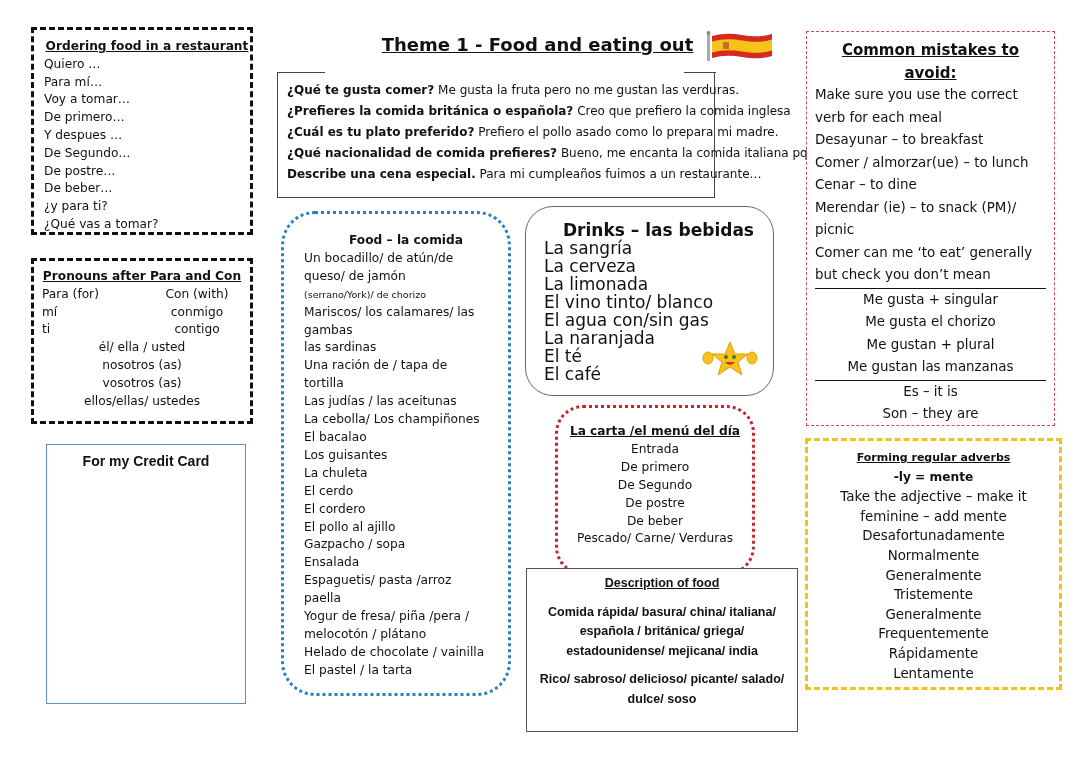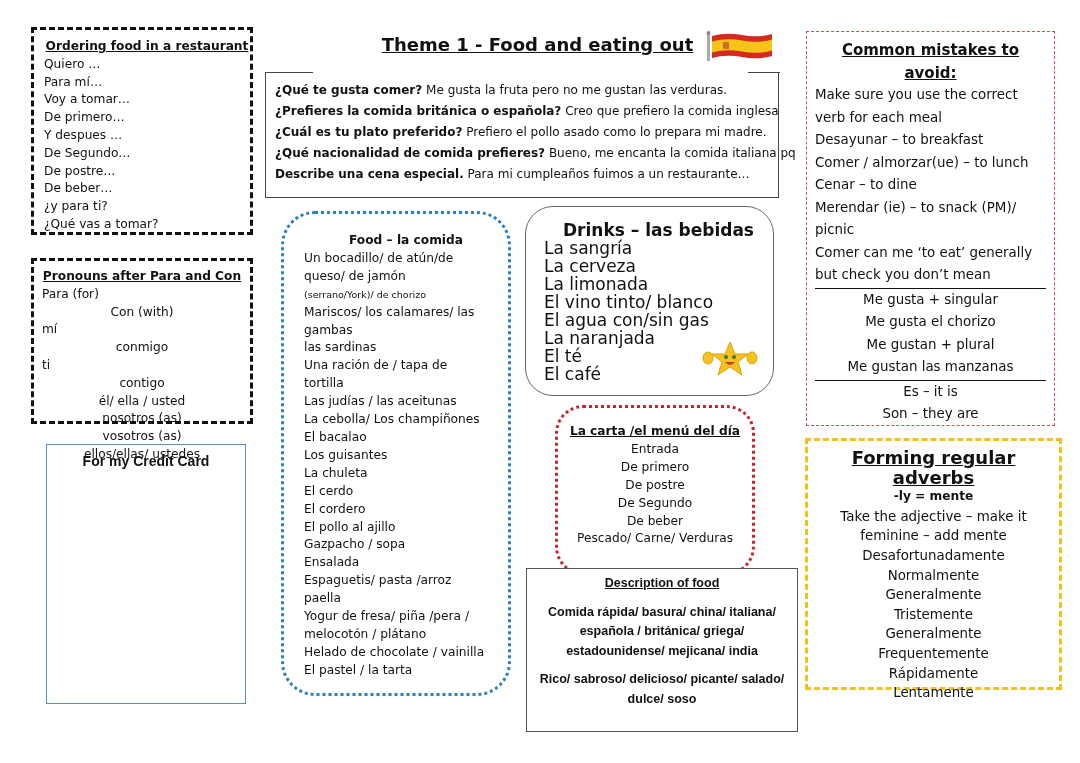--- a/index.html
+++ b/index.html
@@ -18,21 +18,21 @@
       border-style: dashed;
       padding: 8px 0 0 10px;
       font-size: 12.2px; line-height: 17.8px;
     }
     #pronouns {
       left: 31px; top: 258px; width: 222px; height: 166px;
       border: 3px dashed #111;
       padding: 7px 8px 0 8px;
       font-size: 12.2px; line-height: 17.8px;
     }
-    .pron-row { display: flex; flex-direction: column; }
+    .pron-row { display: flex; }
     .pron-row span:first-child { width: 110px; }
     .pron-row span:last-child { flex: 1; text-align: center; }
     .center { text-align: center; }
 
     #credit {
       left: 46px; top: 444px; width: 200px; height: 260px;
       border: 1.5px solid #5b8fc4;
       text-align: center; font-weight: bold; font-size: 14px;
       padding-top: 8px;
       font-family: "Liberation Sans", sans-serif;
@@ -40,21 +40,21 @@
 
     #title {
       left: 380px; top: 34px; width: 315px; text-align: center;
       font-size: 18px; font-weight: bold; text-decoration: underline;
     }
     #flag {
       left: 706px; top: 31px; width: 68px; height: 30px;
     }
 
     #questions {
-      left: 265px; top: 72px; width: 514px; height: 126px;
+      left: 277px; top: 72px; width: 438px; height: 126px;
       border: 1.5px solid #444; border-top: none;
       padding: 8px 0 6px 9px;
       font-size: 12px; line-height: 21px; white-space: nowrap;
     }
     #questions .topline-l {
       position: absolute; left: -1.5px; top: 0; width: 48px; height: 0;
       border-top: 1.5px solid #444;
     }
     #questions .topline-r {
       position: absolute; right: -1.5px; top: 0; width: 32px; height: 0;
@@ -104,21 +104,21 @@
     }
     #mistakes hr { border: none; border-top: 1.5px solid #111; margin: 1px 0 0 0; }
     #mistakes .c { text-align: center; }
 
     #adverbs {
       left: 805px; top: 438px; width: 257px; height: 252px;
       border: 3px dashed #f1c21b;
       padding: 7px 0 0 0; text-align: center;
       font-size: 13.4px; line-height: 19.6px;
     }
-    #adverbs .h { font-size: 18px; font-weight: bold; text-decoration: underline; }
+    #adverbs .h { font-size: 11px; font-weight: bold; text-decoration: underline; }
     #adverbs .ly { font-size: 12.2px; font-weight: bold; }
   </style>
 </head>
 <body>
 
 <div id="ordering" class="abs">
   <div class="u b">Ordering food in a restaurant</div>
   <div>Quiero …</div>
   <div>Para mí…</div>
   <div>Voy a tomar…</div>
@@ -223,22 +223,22 @@
     <path d="M23 22 Q28 28 33 22 Z" fill="#c0392b"></path>
     <ellipse cx="6" cy="18" rx="5" ry="6" fill="#f7c21f" stroke="#e0a000" stroke-width="1"></ellipse>
     <ellipse cx="50" cy="18" rx="5" ry="6" fill="#f7c21f" stroke="#e0a000" stroke-width="1"></ellipse>
   </svg>
 </div>
 
 <div id="carta" class="abs">
   <div class="u b">La carta /el menú del día</div>
   <div>Entrada</div>
   <div>De primero</div>
+  <div>De Segundo</div>
   <div>De postre</div>
-  <div>De Segundo</div>
   <div>De beber</div>
   <div>Pescado/ Carne/ Verduras</div>
 </div>
 
 <div id="desc" class="abs">
   <div class="u">Description of food</div>
   <div class="p">
     <div>Comida rápida/ basura/ china/ italiana/</div>
     <div>española / británica/ griega/</div>
     <div>estadounidense/ mejicana/ india</div>

